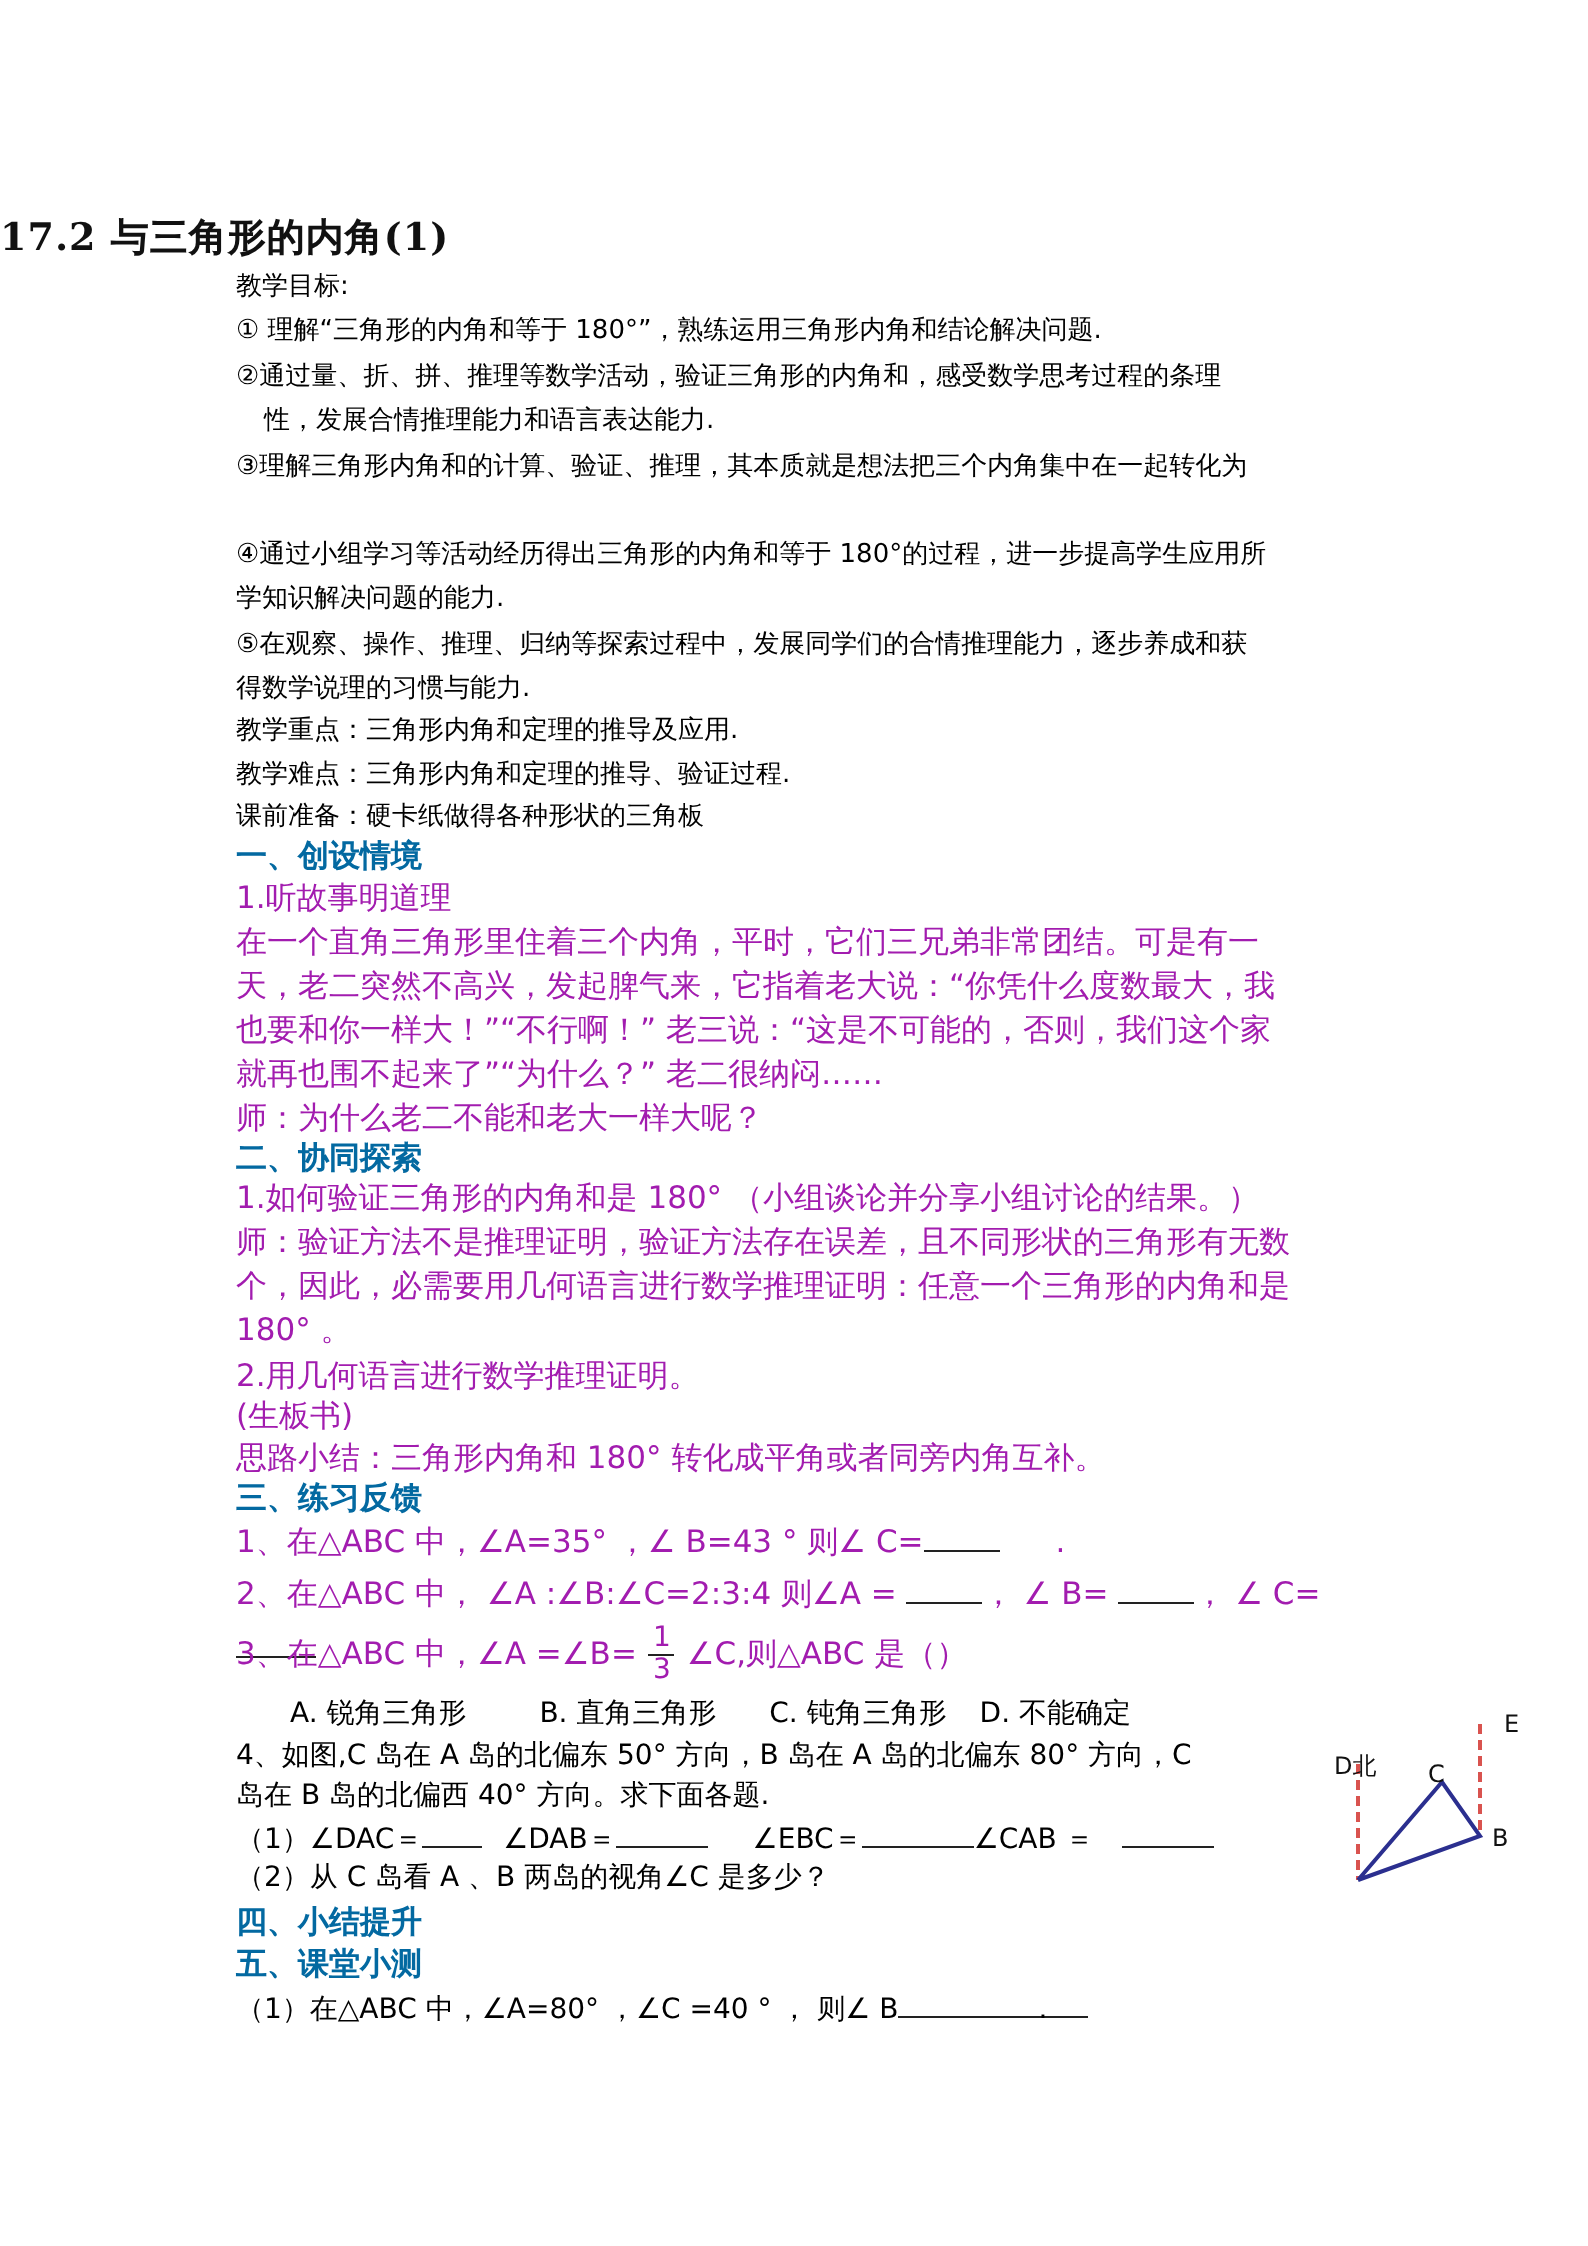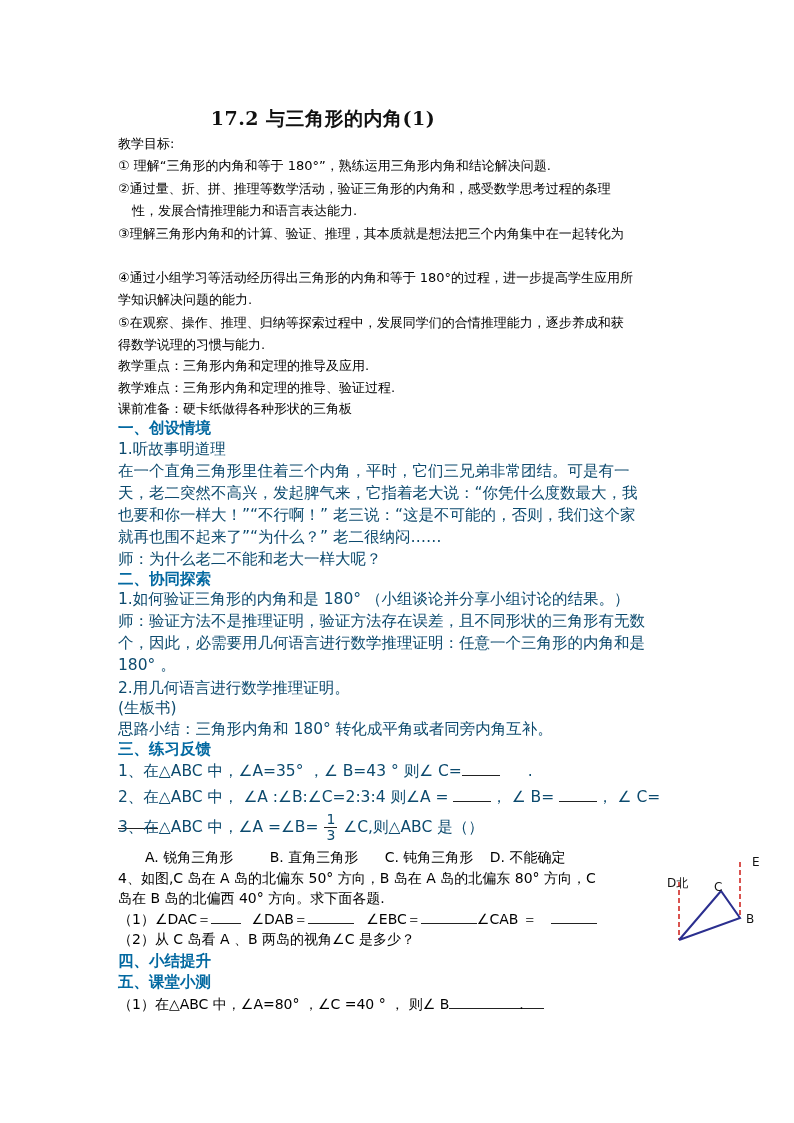--- a/index.html
+++ b/index.html
@@ -1,23 +1,23 @@
 <!DOCTYPE html>
 <html><head>
 <meta charset="utf-8">
 <style>
   html, body { margin:0; padding:0; background:#ffffff; }
   body { width:794px; height:1123px; position:relative; overflow:hidden;
          font-family:"DejaVu Sans", sans-serif; color:#111; }
   .page { position:absolute; left:0; top:0; width:794px; height:1123px; }
-  .title { position:absolute; top:106px; left:0; width:646px; text-align:center;
+  .title { position:absolute; top:106px; left:0; width:646px; text-align:left;
            font-family:"DejaVu Serif", serif; font-weight:bold; font-size:19px; letter-spacing:0.5px; }
   .ln { position:absolute; left:118px; white-space:nowrap; }
   .s { font-size:13px; line-height:19px; color:#000000; }
-  .m { font-size:15.5px; line-height:22px; color:#0c4a6e; }
+  .m { font-size:15.5px; line-height:22px; color:#a21caf; }
   .h { font-size:15.5px; line-height:20px; font-weight:bold; color:#0369a1; }
   .indent { left:132px; }
   .blank { display:inline-block; border-bottom:1px solid #222; height:14px; vertical-align:baseline; }
   .frac { display:inline-block; vertical-align:middle; text-align:center; font-size:14px; line-height:15px; margin:0 6px; }
   .frac span { display:block; }
   .frac .num { border-bottom:1px solid #222; padding:0 2px; }
   .diagram { position:absolute; left:650px; top:850px; width:130px; height:110px; }
   .lbl { position:absolute; font-size:12px; color:#111; }
 </style>
 </head>
@@ -78,21 +78,21 @@
     <span style="margin-left:32px">B. 直角三角形</span>
     <span style="margin-left:22px">C. 钝角三角形</span>
     <span style="margin-left:12px">D. 不能确定</span>
   </div>
 
   <div class="ln s" style="top:869px; font-size:14px">4、如图,C 岛在 A 岛的北偏东 50° 方向，B 岛在 A 岛的北偏东 80° 方向，C</div>
   <div class="ln s" style="top:889px; font-size:14px">岛在 B 岛的北偏西 40° 方向。求下面各题.</div>
   <div class="ln s" style="top:909px; font-size:14px">
     <span>（1）∠DAC＝</span><span class="blank" style="width:30px"></span>
     <span style="margin-left:6px">∠DAB＝</span><span class="blank" style="width:46px"></span>
-    <span style="margin-left:8px">∠EBC＝</span><span class="blank" style="width:56px"></span><span>∠CAB  ＝</span><span class="blank" style="width:46px; margin-left:14px"></span>
+    <span style="margin-left:18px">∠EBC＝</span><span class="blank" style="width:56px"></span><span>∠CAB  ＝</span><span class="blank" style="width:46px; margin-left:14px"></span>
   </div>
   <div class="ln s" style="top:930px; font-size:14px">（2）从 C 岛看 A 、B 两岛的视角∠C 是多少？</div>
 
   <div class="ln h" style="top:951px">四、小结提升</div>
   <div class="ln h" style="top:972px">五、课堂小测</div>
   <div class="ln s" style="top:994px; font-size:14px">
     <span>（1）在△ABC 中，∠A=80° ，∠C =40 ° ，  则∠ B</span><span class="blank" style="width:95px"></span><span style="margin-left:-25px">.</span>
   </div>
 
   <div class="diagram">

